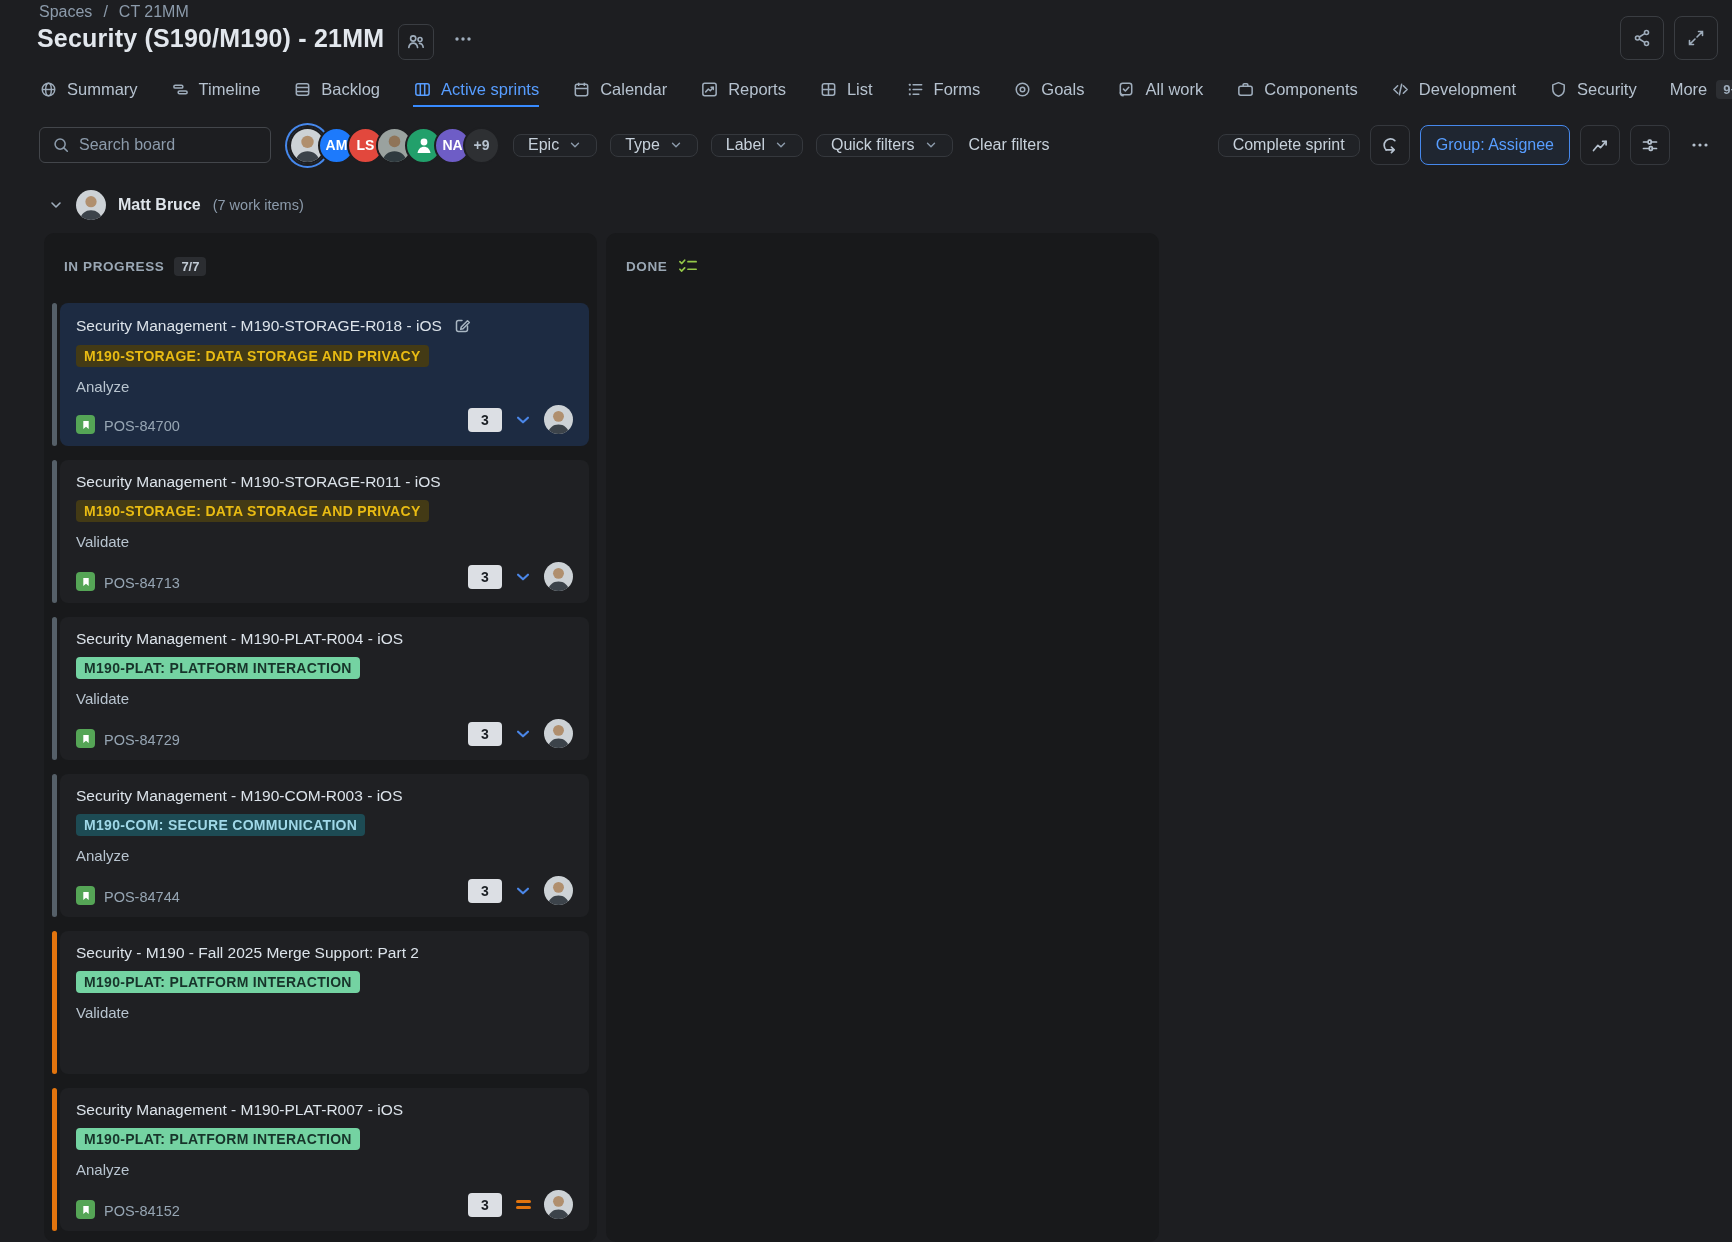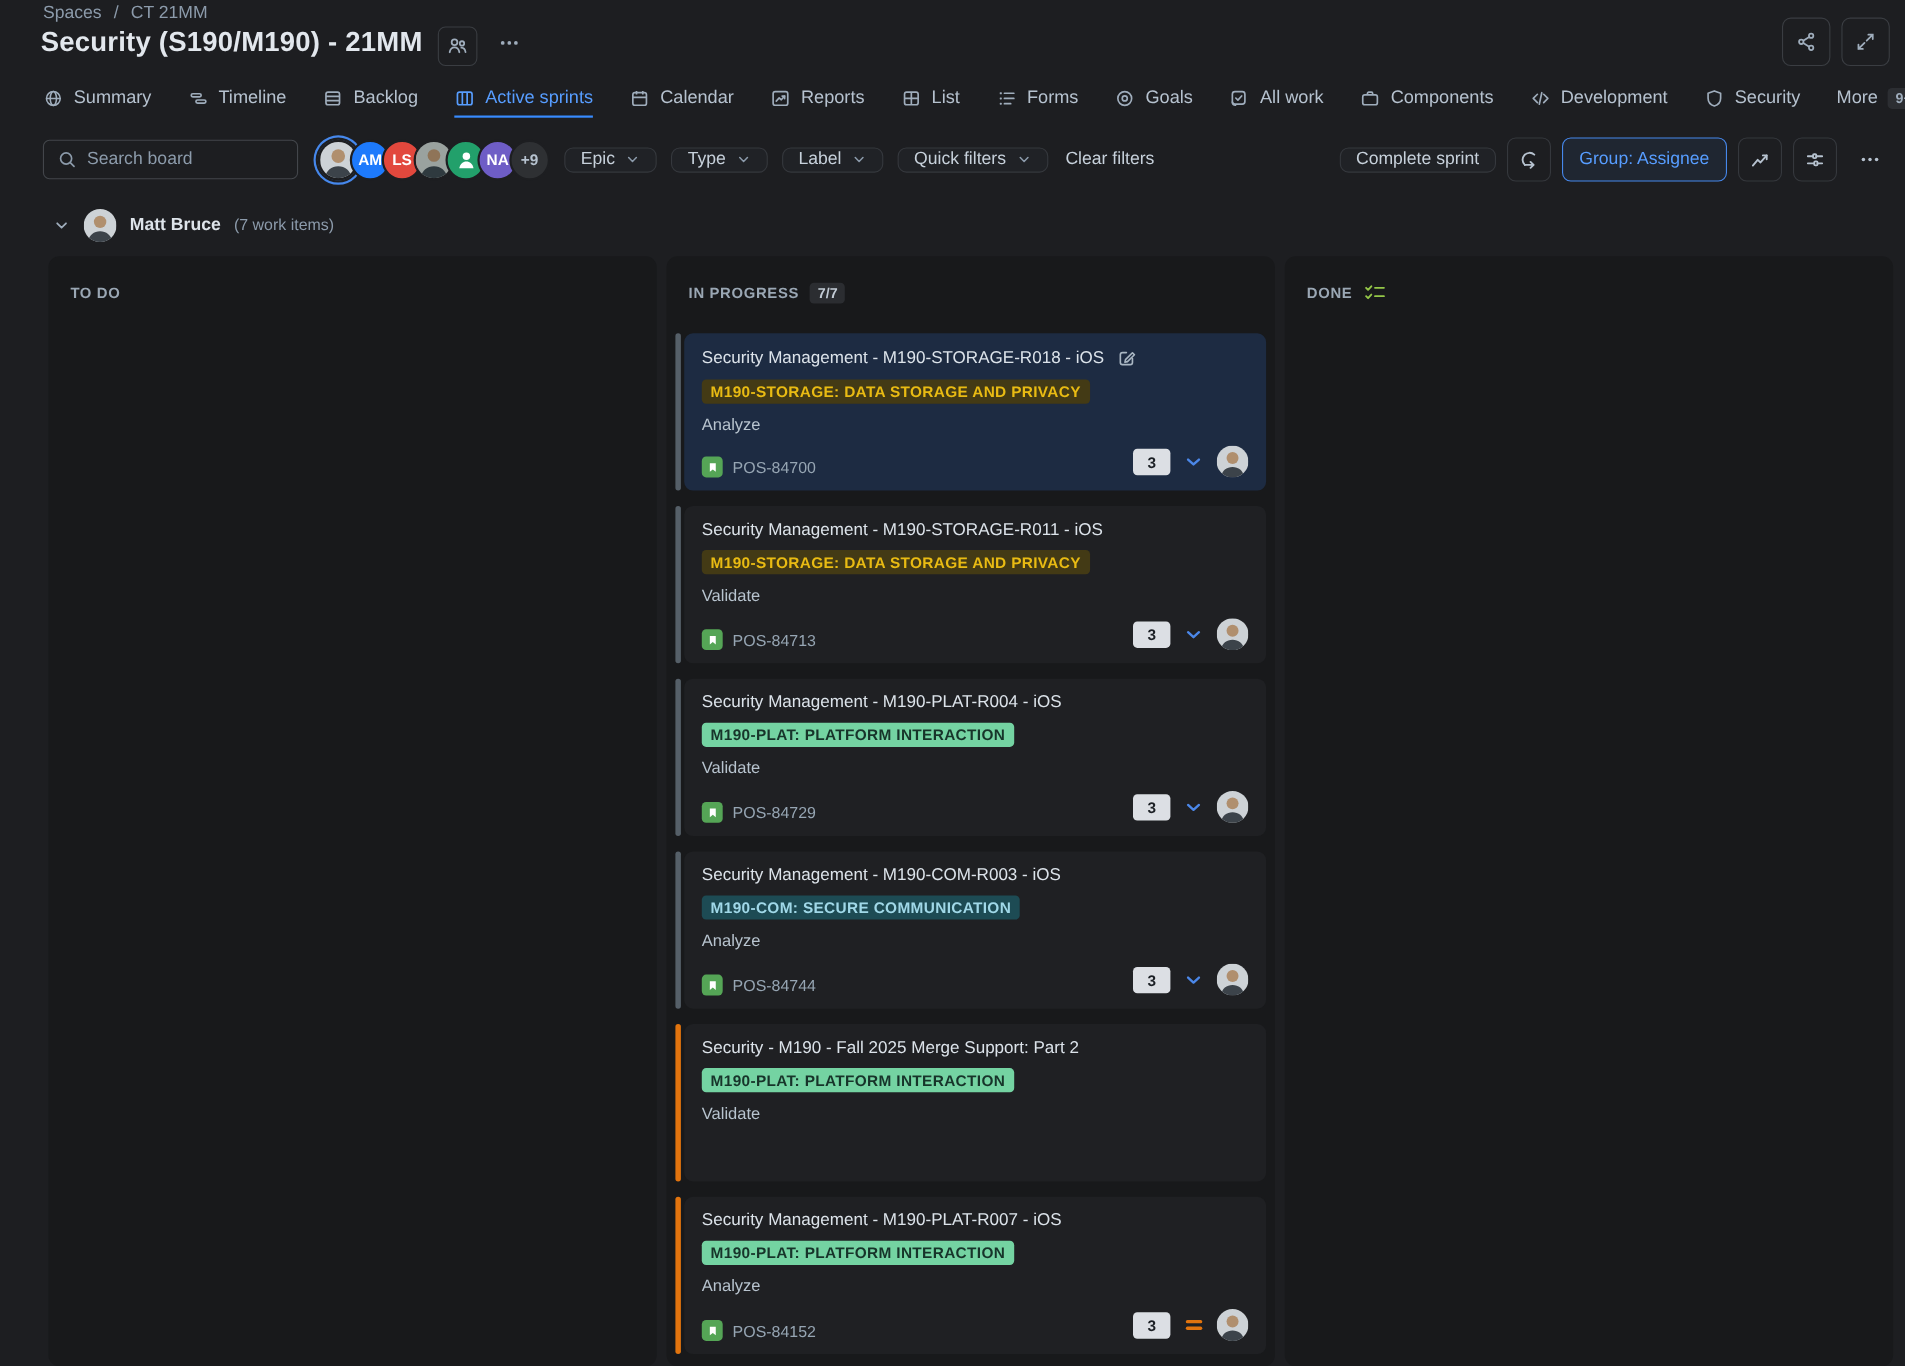--- a/index.html
+++ b/index.html
@@ -419,25 +419,20 @@
           <circle cx="16" cy="12.5" r="6" fill="#B08F6E"></circle>
           <path d="M4 32c1.5-7 6-10.5 12-10.5S26.5 25 28 32z" fill="#3C434A"></path>
         </svg>
     </span>
     <span class="swim-name">Matt Bruce</span>
     <span class="swim-count">(7 work items)</span>
   </div>
 
   <div class="board">
 
-    <div class="column">
-      <div class="col-header">
-        <span class="col-title">TO DO</span>
-      </div>
-    </div>
 
     <div class="column">
       <div class="col-header">
         <span class="col-title">IN PROGRESS</span>
         <span class="col-count">7/7</span>
       </div>
       <div class="col-cards">
 
         <article class="card" data-selected="true">
           <span class="stripe" data-stripe="gray"></span>

